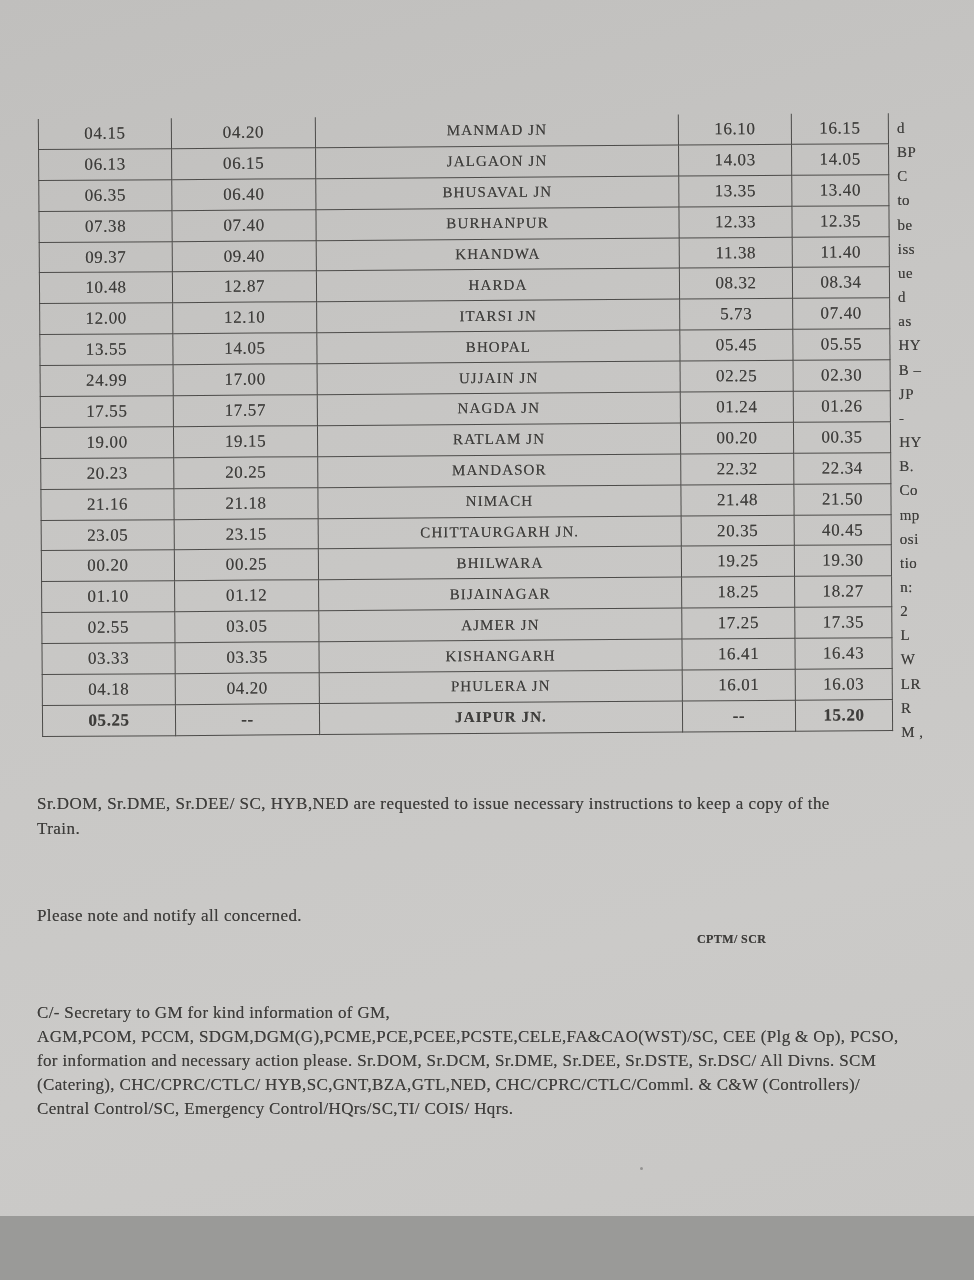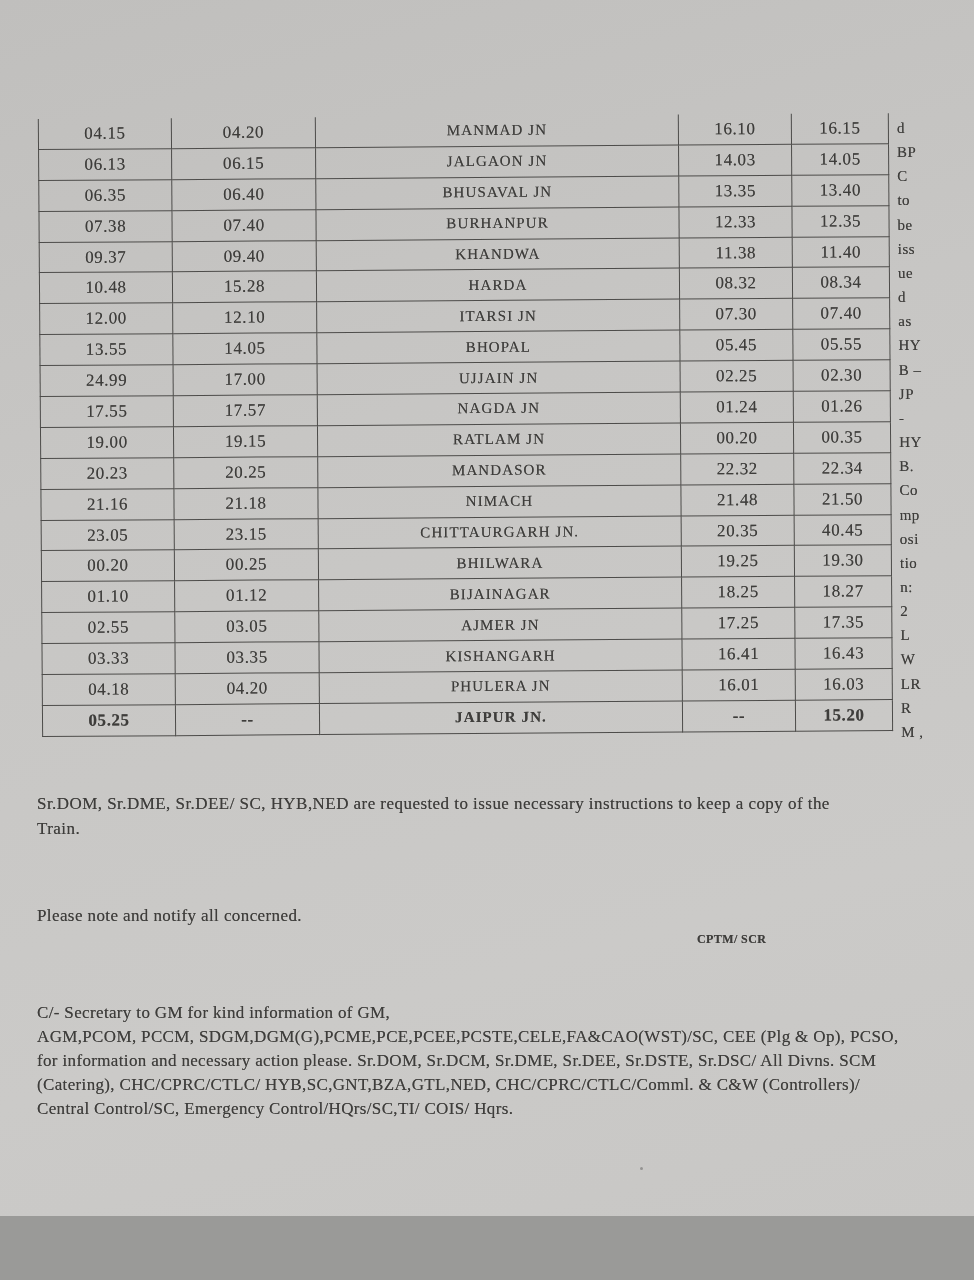--- a/index.html
+++ b/index.html
@@ -90,30 +90,30 @@
           </tr>
           <tr>
             <td>09.37</td>
             <td>09.40</td>
             <td class="station">KHANDWA</td>
             <td>11.38</td>
             <td>11.40</td>
           </tr>
           <tr>
             <td>10.48</td>
-            <td>15.28</td>
+            <td>12.87</td>
             <td class="station">HARDA</td>
             <td>08.32</td>
             <td>08.34</td>
           </tr>
           <tr>
             <td>12.00</td>
             <td>12.10</td>
             <td class="station">ITARSI JN</td>
-            <td>07.30</td>
+            <td>5.73</td>
             <td>07.40</td>
           </tr>
           <tr>
             <td>13.55</td>
             <td>14.05</td>
             <td class="station">BHOPAL</td>
             <td>05.45</td>
             <td>05.55</td>
           </tr>
           <tr>

